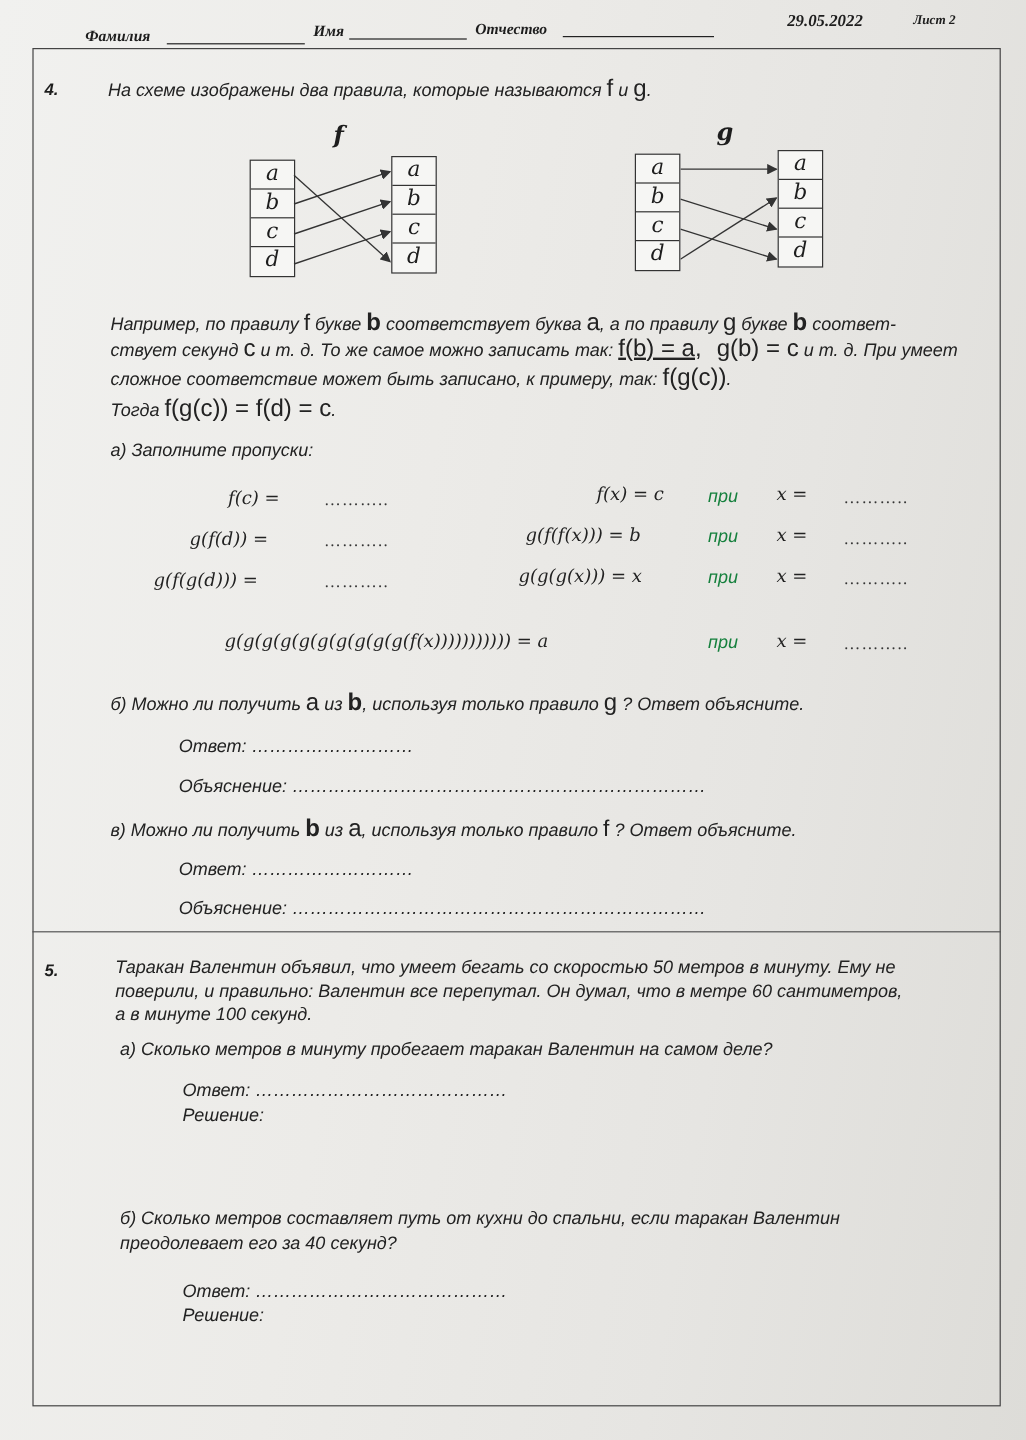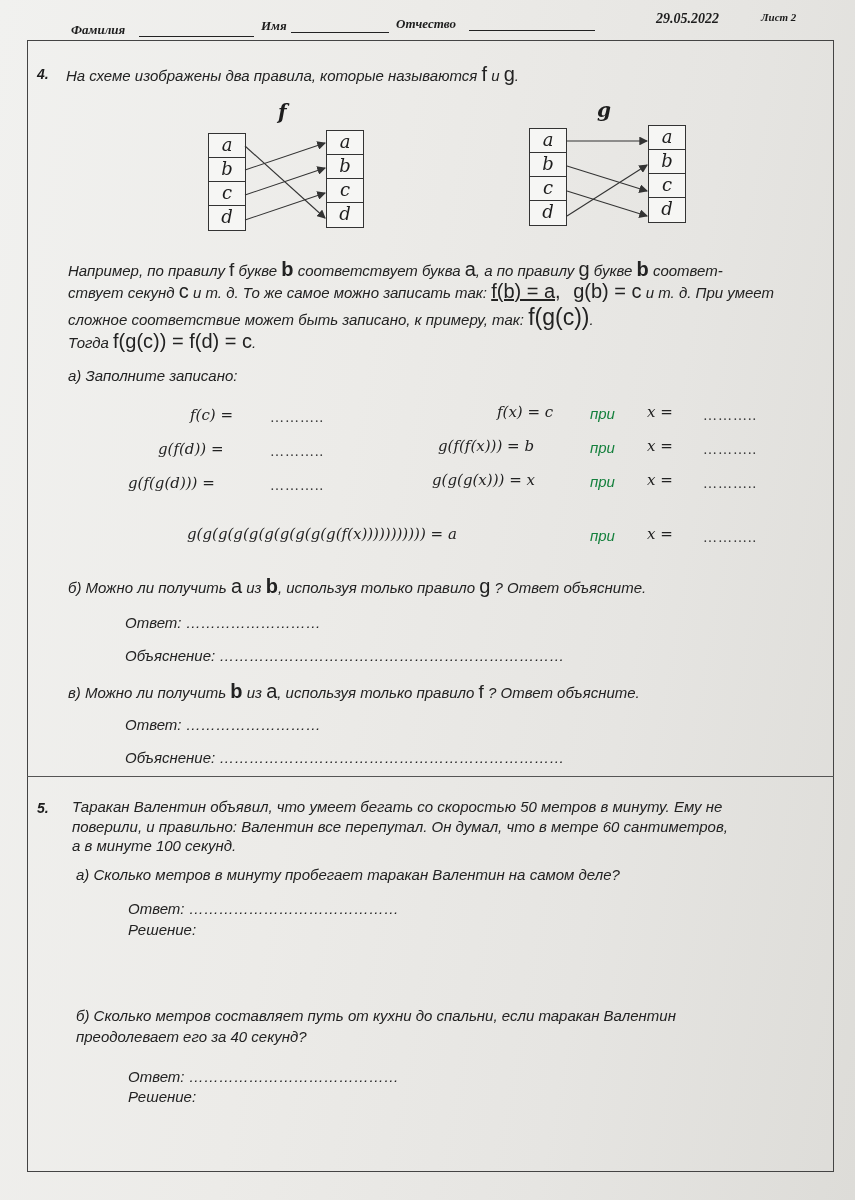--- a/index.html
+++ b/index.html
@@ -10,21 +10,21 @@
     color:#1d1d1d;
     position:relative;
   }
   .hdr { position:absolute; top:10px; left:36px; width:790px; height:26px;
          font-family:"Liberation Serif", serif; font-style:italic; font-weight:bold; font-size:13px;margin-left:35px; }
   .hdr span { position:absolute; }
   .hdr .line { position:absolute; border-bottom:1px solid #222; height:0; }
   .frame { position:absolute; left:27px; top:40px; width:807px; height:1132px;
            border:1.5px solid #444; box-sizing:border-box; }
   .divider { position:absolute; left:27px; top:776px; width:807px; height:0; border-top:1.5px solid #555; }
-  .t { position:absolute; font-style:italic; font-size:15px; white-space:nowrap; color:#222; }
+  .t { position:absolute; font-style:italic; font-size:15px; white-space:nowrap; color:#222;margin-left:24px; }
   .num { position:absolute; font-weight:bold; font-style:italic; font-size:14px; }
   .m { font-family:"DejaVu Serif", serif; font-style:italic; }
   .big { font-family:"Liberation Sans", sans-serif; font-style:normal; font-size:21px; }
   .frm { position:absolute; font-family:"DejaVu Serif", serif; font-style:italic; font-size:15px; white-space:nowrap; color:#222;}
   .dots { position:absolute; font-size:14px; letter-spacing:1px; color:#333; font-family:"Liberation Serif", serif;}
   .lbl { position:absolute; font-style:italic; font-size:15px; color:#15803d; }
   .diag { position:absolute; }
   .col { position:absolute; width:36px; border:1px solid #333; background:#f6f6f4; }
   .col div { height:24px; border-bottom:1px solid #333; box-sizing:border-box;
              font-family:"DejaVu Serif", serif; font-style:italic; font-size:18px;
@@ -101,27 +101,27 @@
   <div>d</div>
 </div>
 
 <div class="t" style="left:68px;top:258px;">
   <span>Например, по правилу </span><span class="big m" style="font-size:19px;">f</span><span> букве </span><span class="big" style="font-weight:bold;font-size:20px;">b</span><span> соответствует буква </span><span class="big" style="font-size:20px;">a</span><span>, а по правилу </span><span class="big" style="font-size:20px;">g</span><span> букве </span><span class="big" style="font-weight:bold;font-size:20px;">b</span><span> соответ-</span>
 </div>
 <div class="t" style="left:68px;top:280px;">
   <span>ствует секунд </span><span class="big" style="font-size:20px;">c</span><span> и т. д. То же самое можно записать так: </span><span class="big" style="font-size:20px;text-decoration:underline;">f(b) = a,</span>&nbsp;&nbsp;&nbsp;<span class="big" style="font-size:20px;">g(b) = c</span><span> и т. д. При умеет</span>
 </div>
 <div class="t" style="left:68px;top:304px;">
-  <span>сложное соответствие может быть записано, к примеру, так: </span><span class="big" style="font-size:23px;">f(g(c))</span><span>.</span>
+  <span>сложное соответствие может быть записано, к примеру, так: </span><span class="big" style="font-size:20px;">f(g(c))</span><span>.</span>
 </div>
 <div class="t" style="left:68px;top:330px;">
   <span>Тогда </span><span class="big" style="font-size:20px;">f(g(c)) = f(d) = c</span><span>.</span>
 </div>
 
-<div class="t" style="left:68px;top:367px;">а) Заполните записано:</div>
+<div class="t" style="left:68px;top:367px;">а) Заполните пропуски:</div>
 
 <div class="frm" style="left:190px;top:406px;">f(c) =</div>
 <div class="dots" style="left:270px;top:410px;">………..</div>
 <div class="frm" style="left:158px;top:440px;">g(f(d)) =</div>
 <div class="dots" style="left:270px;top:444px;">………..</div>
 <div class="frm" style="left:128px;top:474px;">g(f(g(d))) =</div>
 <div class="dots" style="left:270px;top:478px;">………..</div>
 
 <div class="frm" style="left:497px;top:403px;">f(x) = c</div>
 <div class="lbl" style="left:590px;top:405px;">при</div>

